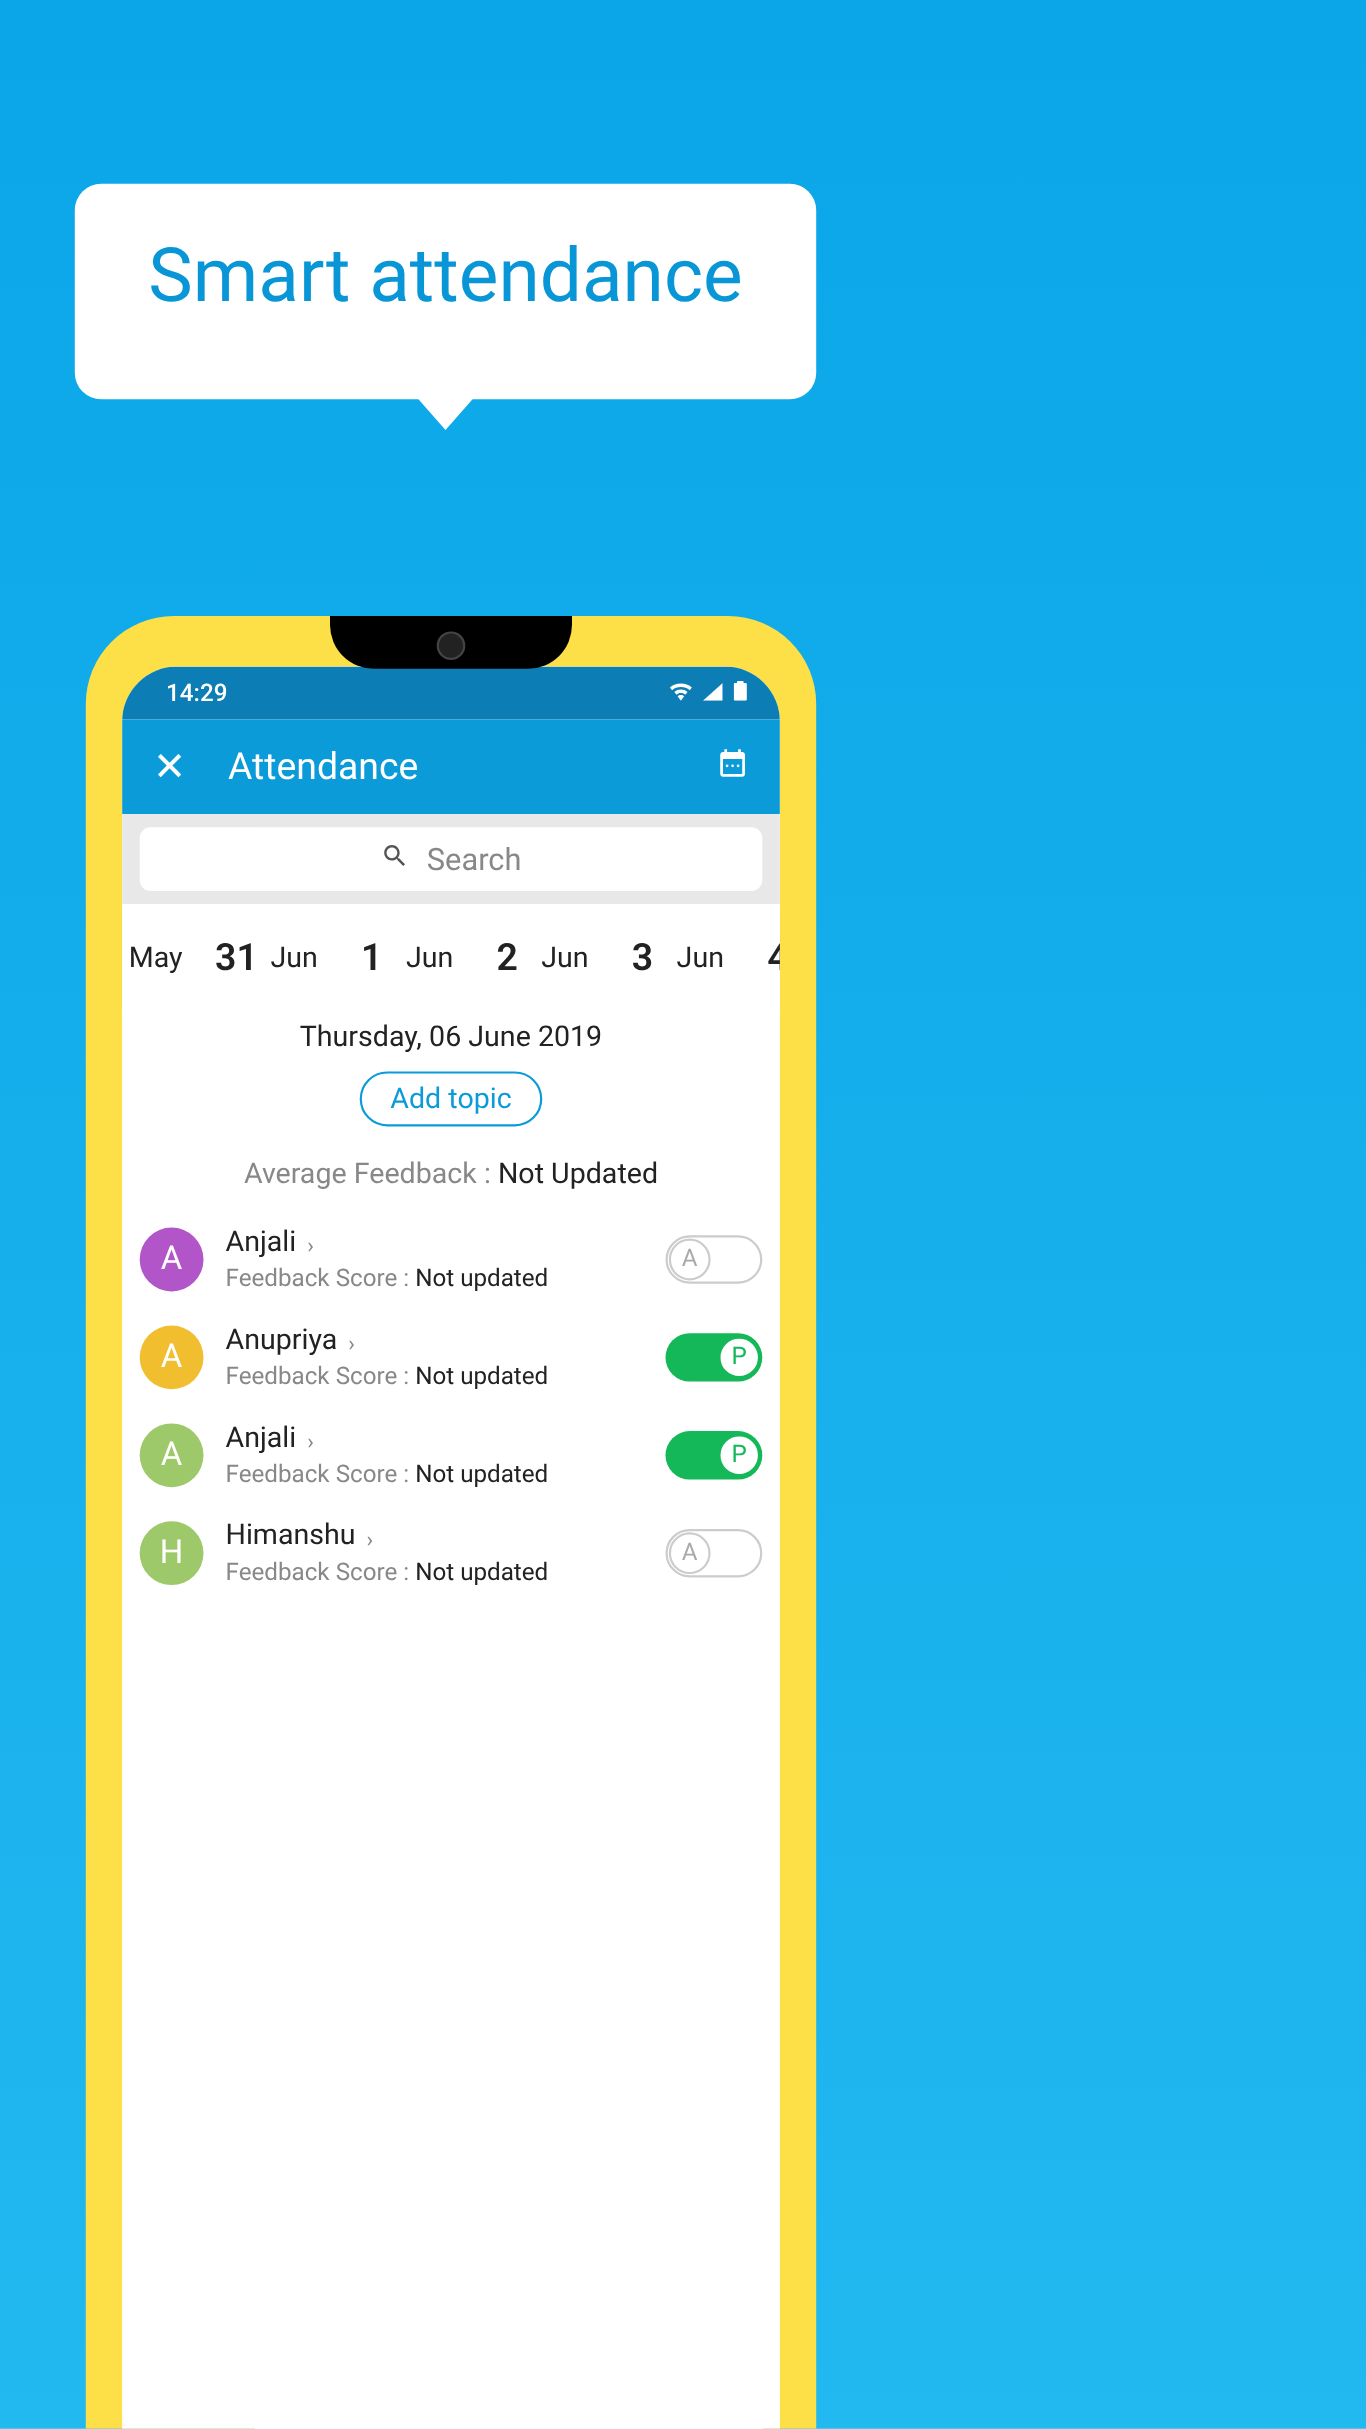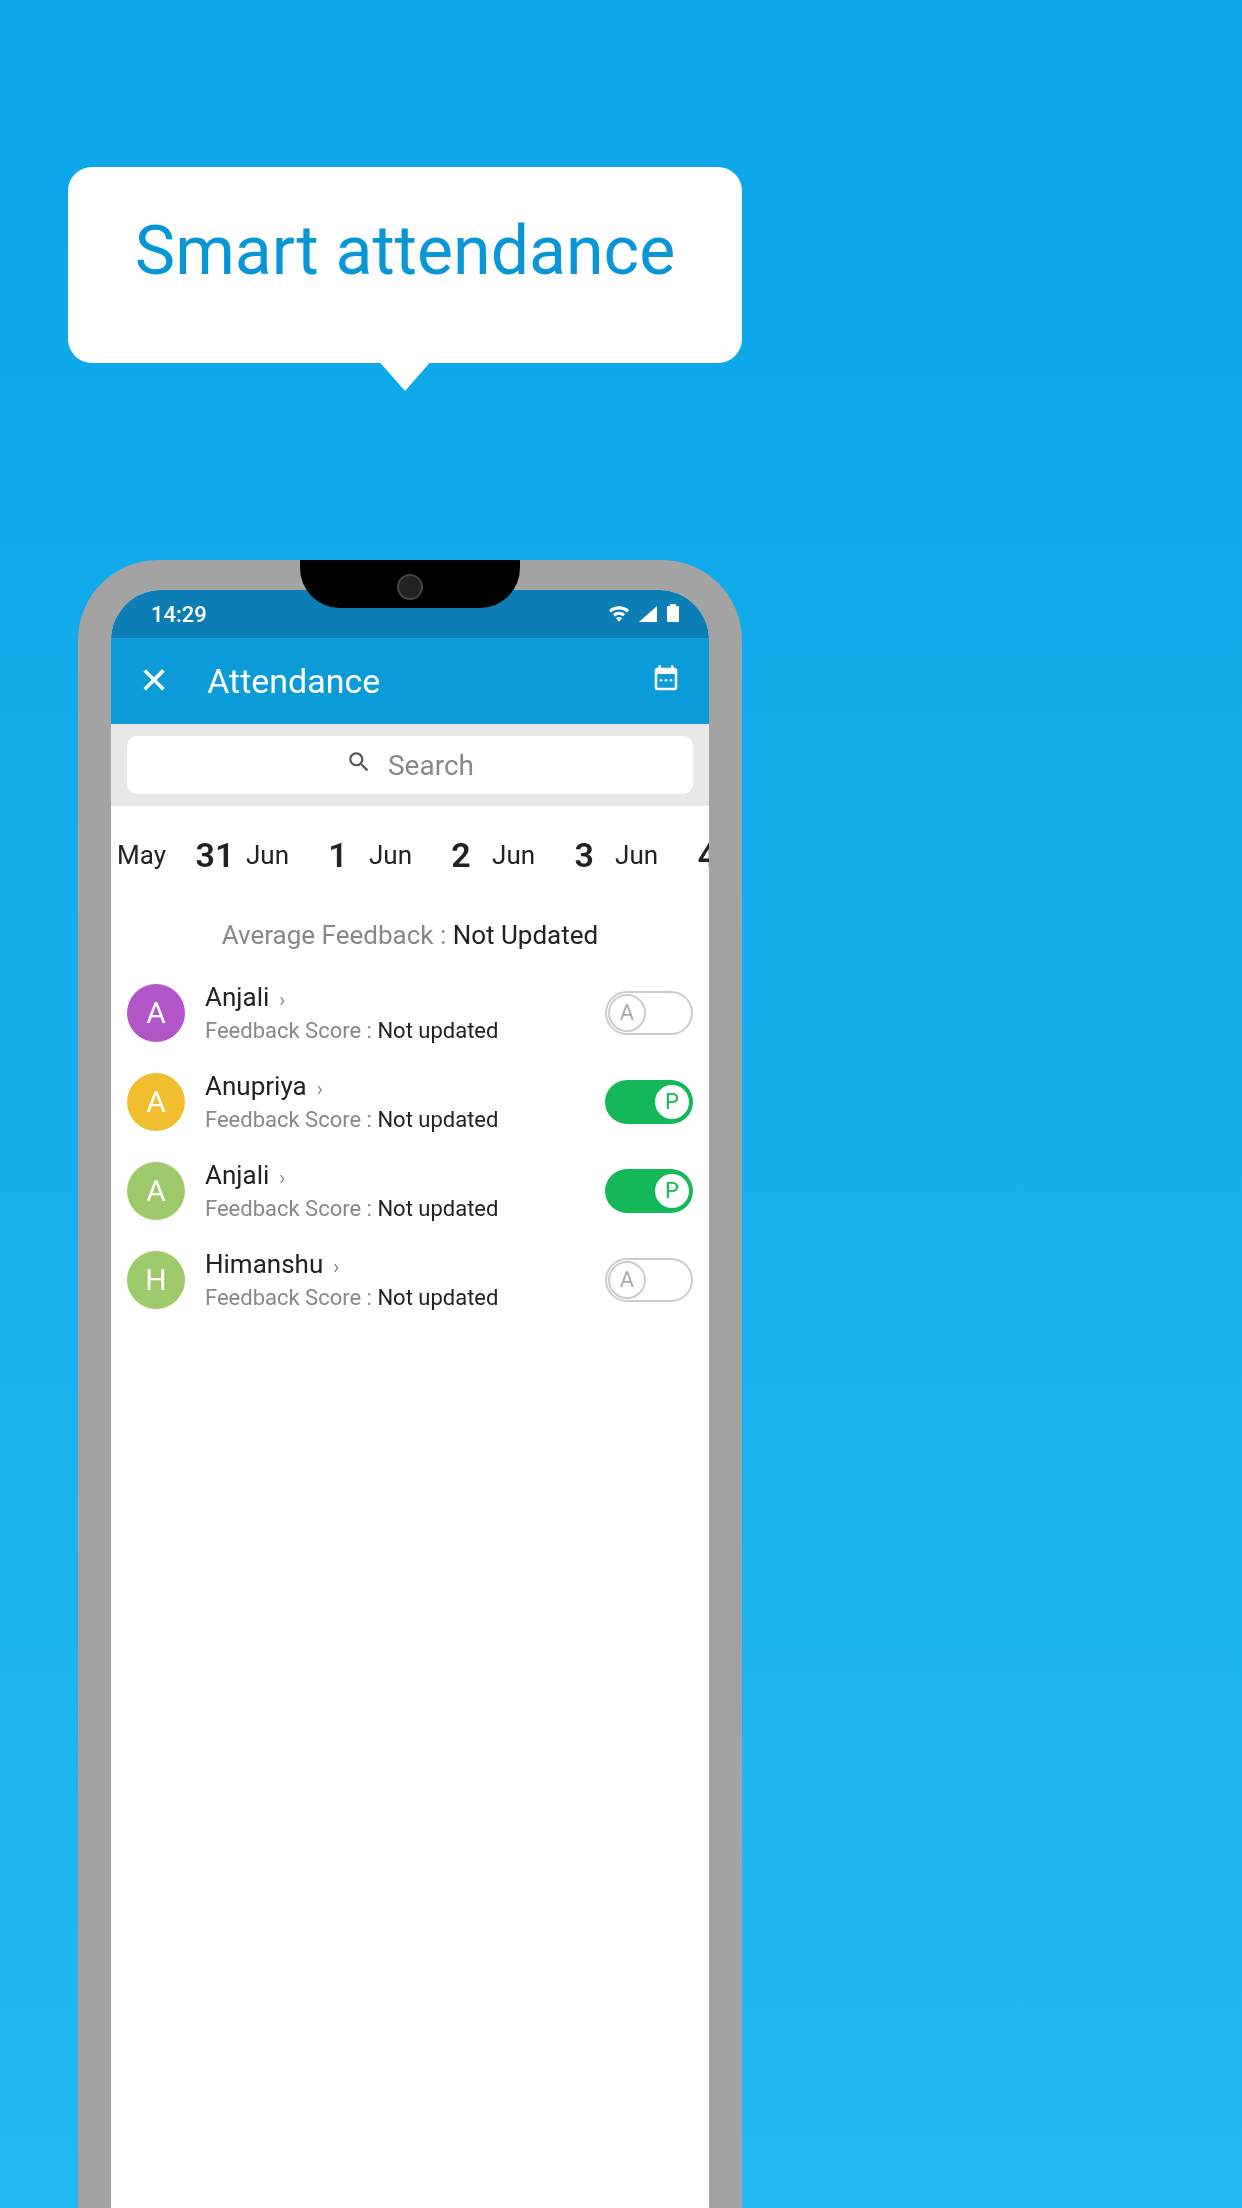--- a/index.html
+++ b/index.html
@@ -47,23 +47,23 @@
       color: #6a6a6a;
       font-size: 36px;
       font-weight: 400;
     }
     .phone-frame {
       position: absolute;
       top: 560px;
       left: 78px;
       width: 664px;
       height: 1648px;
-      background: #a3a3a3;
+      background: #fde047;
       border-radius: 80px 80px 0 0;
-      padding: 30px 33px 0;
+      padding: 46px 33px 0;
     }
     .phone-screen {
       width: 100%;
       height: 100%;
       background: #fff;
       border-radius: 50px 50px 0 0;
       overflow: hidden;
       position: relative;
     }
     .status-bar {
@@ -378,20 +378,24 @@
         <div class="date-item">
           <div class="date-month">Jun</div>
           <div class="date-day green">5</div>
         </div>
         <div class="date-item">
           <div class="date-month">Jun</div>
           <div class="date-day blue">6</div>
         </div>
       </div>
 
+    <div class="date-header">
+      <div class="date-full">Thursday, 06 June 2019</div>
+      <div class="add-topic-btn">Add topic</div>
+    </div>
 
     <div class="avg-feedback">
       <span class="avg-label">Average Feedback : </span><span class="avg-value">Not Updated</span>
     </div>
 
     <div class="student-list" id="student-list">
         <div class="student-row">
           <div class="avatar" style="background: rgb(178, 85, 200);">A</div>
           <div class="student-info">
             <div class="student-name-row">

